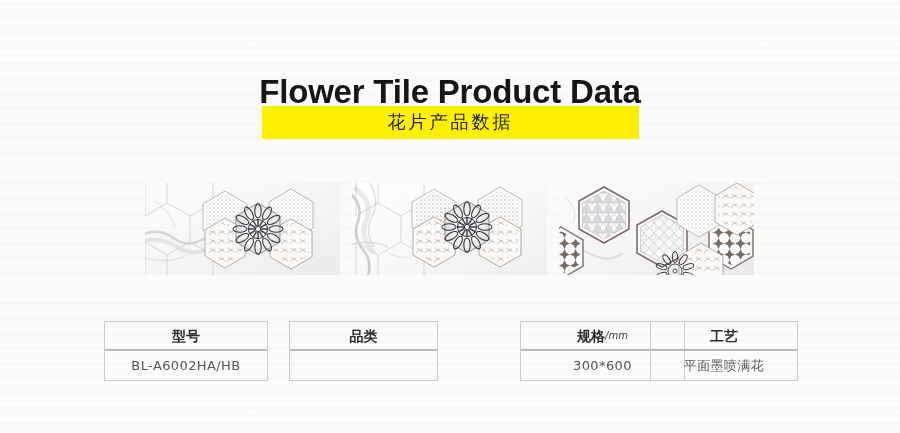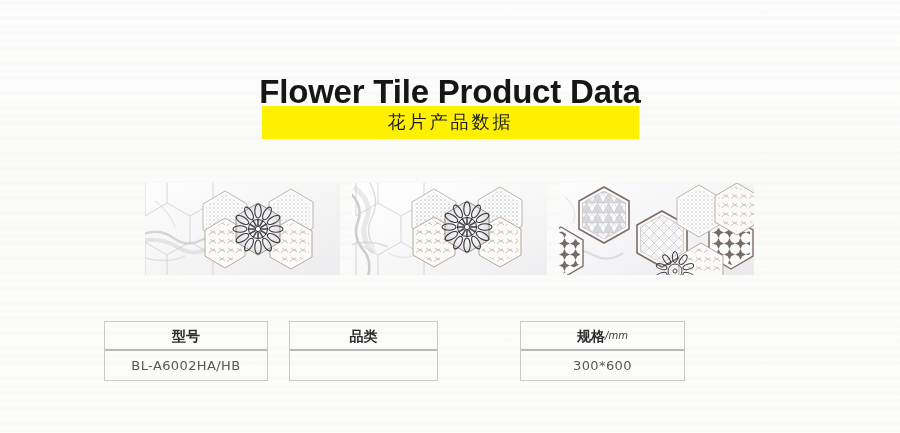--- a/index.html
+++ b/index.html
@@ -427,16 +427,23 @@
     </div>
 
     <div class="spec-cell" id="cell-2">
       <div class="spec-head">
         <span>规格</span>
           <span class="unit">/mm</span>
       </div>
       <div class="spec-value">300*600</div>
     </div>
 
+    <div class="spec-cell" id="cell-3">
+      <div class="spec-head">
+        <span>工艺</span>
+          <span class="unit"></span>
+      </div>
+      <div class="spec-value">平面墨喷满花</div>
+    </div>
 
   </div>
 
 </div>
 
 </body></html>

